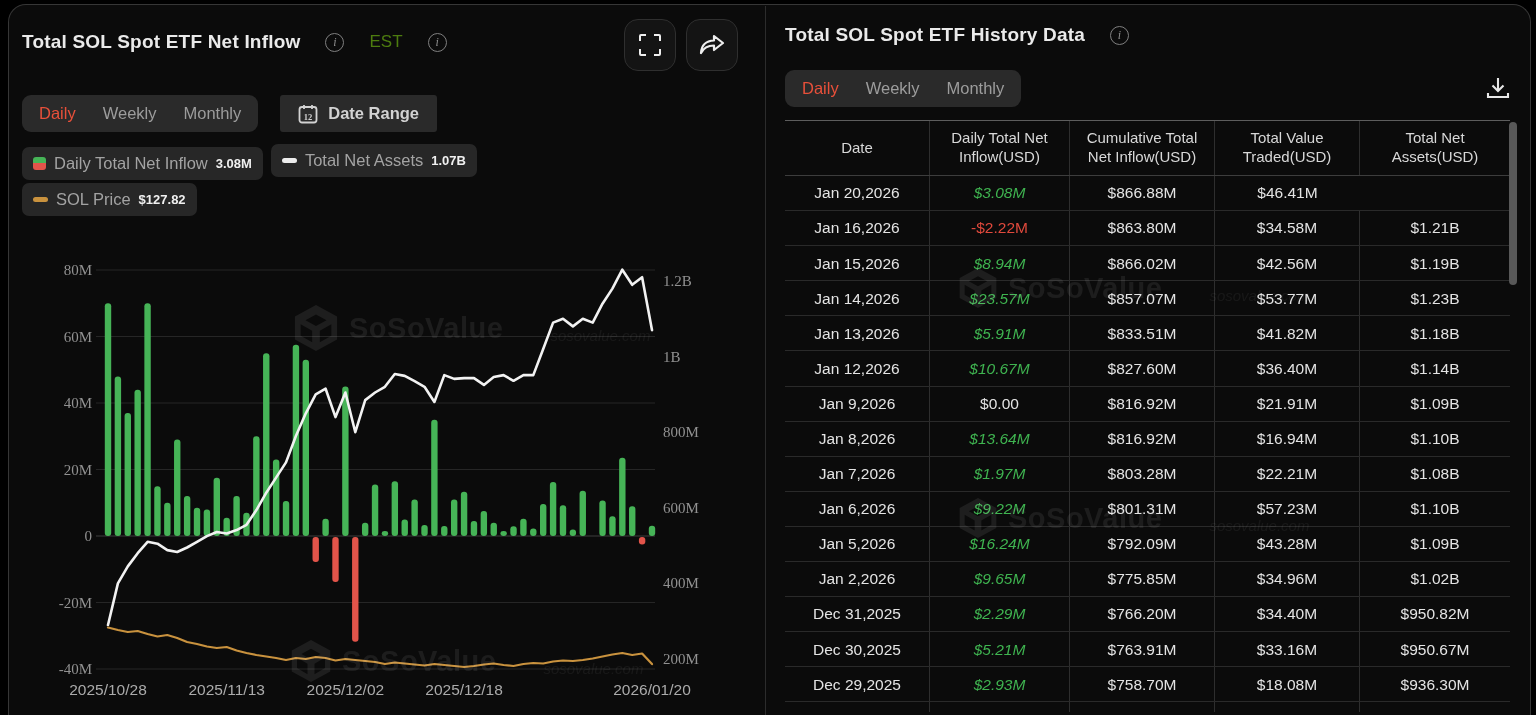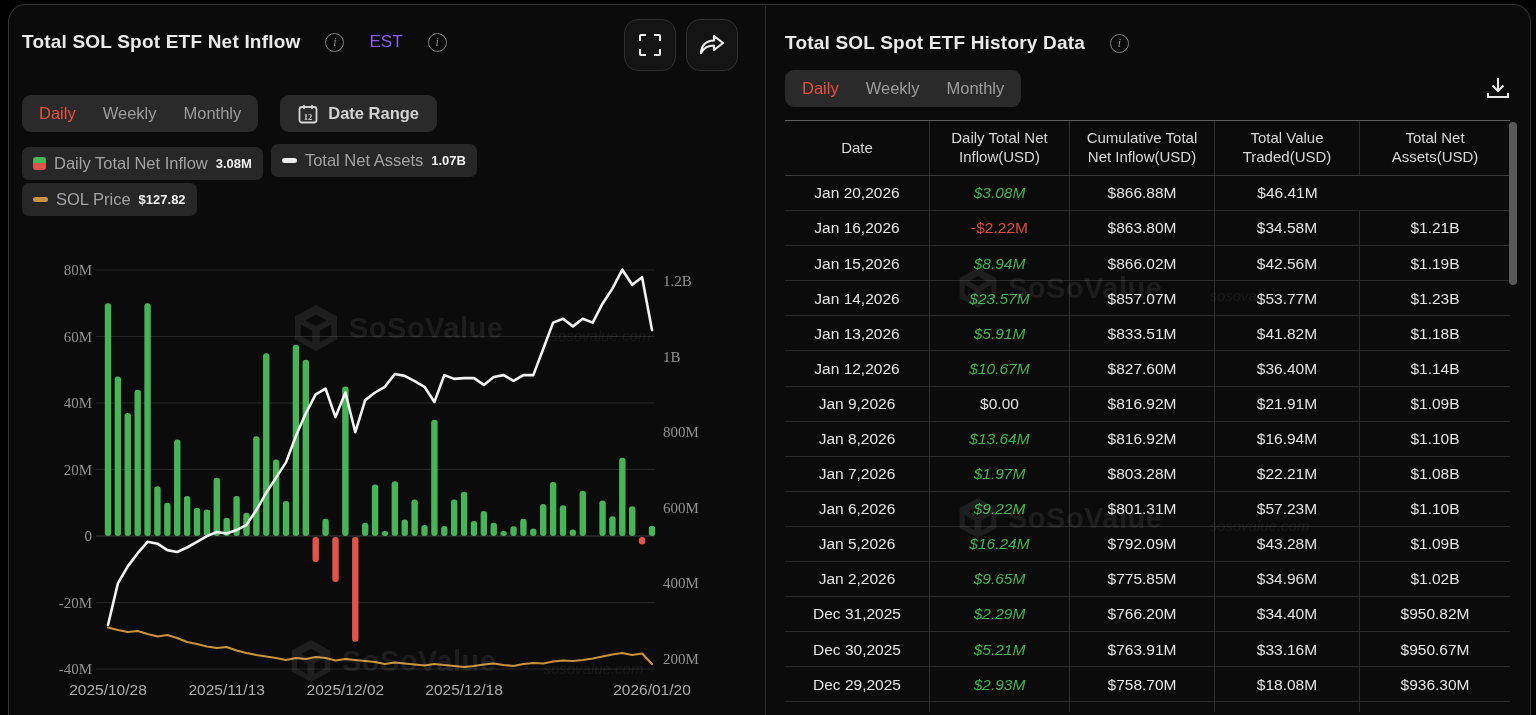--- a/index.html
+++ b/index.html
@@ -9,34 +9,34 @@
   .card { position:absolute; left:8px; top:4px; width:1523px; height:715px;
           background:#0b0b0b; border:1px solid #363636; border-bottom:none;
           border-radius:18px 18px 0 0; }
   .divider { position:absolute; left:765px; top:6px; width:1px; height:709px; background:#2c2c2c; }
 
   .abs { position:absolute; }
 
   
   .title-row { display:flex; align-items:center; gap:25px; }
   .panel-title { font-size:19px; font-weight:bold; color:#eaeaea; letter-spacing:.2px; }
-  .tz { font-size:17px; color:#8b5cf6; }
+  .tz { font-size:17px; color:#4d7c0f; }
   .info { width:19px; height:19px; border:1.6px solid #7f7f7f; border-radius:50%;
           color:#8d8d8d; font-size:12px; display:flex; align-items:center; justify-content:center;
           font-style:italic; font-family:"Liberation Serif", serif; }
   .icon-btn { width:52px; height:52px; background:#141414; border:1px solid #2f2f2f;
               border-radius:14px; display:flex; align-items:center; justify-content:center; cursor:pointer; }
 
   
   .pill { display:inline-flex; align-items:center; gap:27px; background:#2a2a2a;
           border-radius:9px; padding:8px 17px; height:37px; }
   .tab { font-size:16.5px; color:#9c9c9c; cursor:pointer; white-space:nowrap; }
   .tab.active { color:#e8503a; }
   .date-btn { display:inline-flex; align-items:center; gap:10px; background:#2a2a2a;
-              border-radius:9px; padding:8px 18px; height:37px; color:#d2d2d2;
+              border-radius:3px; padding:8px 18px; height:37px; color:#d2d2d2;
               font-size:16.5px; font-weight:bold; cursor:pointer; border:none; }
 
   
   .badge { display:inline-flex; align-items:center; gap:8px; background:#272727;
            border-radius:7px; padding:6px 11px; height:33px; margin-right:8px; }
   .badge .lbl { font-size:16.5px; color:#a3a3a3; }
   .badge .val { font-size:13px; font-weight:bold; color:#f0f0f0; }
   .sw-split { width:13px; height:13px; border-radius:3px; overflow:hidden; display:flex; flex-direction:column; }
   .sw-split i { flex:1; }
   .sw-dash { width:15px; height:5px; border-radius:3px; }
@@ -233,21 +233,21 @@
   <div class="wm" style="left:290px; top:638px;">
     <svg width="42" height="46" viewBox="0 0 24 26">
       <path d="M12 1 L23 7 V19 L12 25 L1 19 V7 Z M12 6 L6.5 9 L12 12 L17.5 9 Z M4 11 V17 L10 20.5 V14.5 Z M20 11 L14 14.5 V20.5 L20 17 Z" fill="#fff"></path>
     </svg>
     <div class="wm-txt">
         <span class="brand">SoSoValue</span>
       <span class="dom">sosovalue.com</span>
       </div>
   </div>
 
-  <div class="abs title-row" style="left:785px; top:32px;justify-content:space-between;">
+  <div class="abs title-row" style="left:785px; top:24px;justify-content:space-between;">
     <span class="panel-title">Total SOL Spot ETF History Data</span>
     <span class="info">i</span>
   </div>
 
   <div class="abs pill" id="right-tabs" style="left:785px; top:70px;">
       <span class="tab active">Daily</span>
       <span class="tab">Weekly</span>
       <span class="tab">Monthly</span>
     </div>
 

